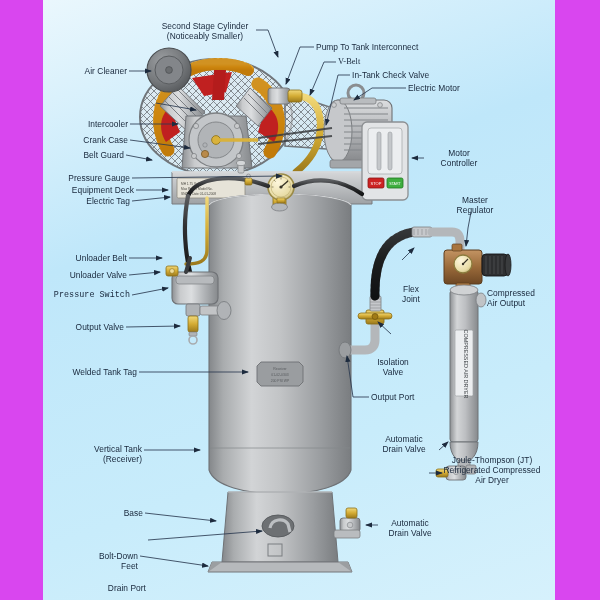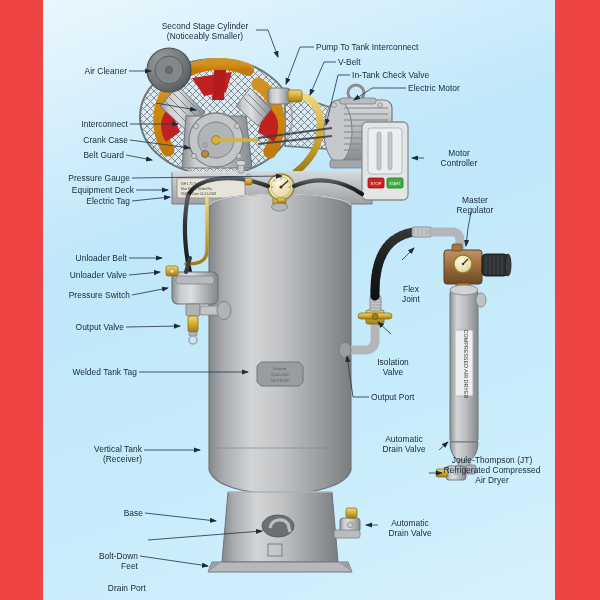--- a/index.html
+++ b/index.html
@@ -1,18 +1,18 @@
 <!DOCTYPE html>
 <html><head>
 <meta charset="utf-8">
 <style>
   html,body{margin:0;padding:0;background:#ffffff;}
   body{width:600px;height:600px;overflow:hidden;
        font-family:"Liberation Sans","DejaVu Sans",sans-serif;}
-  #stage{position:relative;width:600px;height:600px;background:#ef4444;}
+  #stage{position:relative;width:600px;height:600px;background:#d946ef;}
   
   #canvas{position:absolute;left:43px;top:0;width:512px;height:600px;
           background:linear-gradient(160deg,#eaf7fd 0%,#bfe7fa 35%,#c8ecfb 70%,#d6f1fc 100%);
           overflow:hidden;}
   svg{position:absolute;left:0;top:0;width:600px;height:600px;overflow:visible;}
   .lbl{position:absolute;font-size:8.4px;color:#17263a;line-height:10.2px;
        white-space:pre;letter-spacing:.05px;}
   .lbl.r{text-align:right;}
   .lbl.c{text-align:center;}
   .lbl.l{text-align:left;}
@@ -409,66 +409,68 @@
       <path d="M378 525 L366 525" marker-end="url(#arrow)"></path>
     </g>
   </svg>
 
   <div class="lbl c" style="left:151px;top:21px;width:108px;">Second Stage Cylinder
 (Noticeably Smaller)</div>
 
   <div class="lbl r" style="left:29px;top:66px;width:98px;">Air Cleaner</div>
 
 
-  <div class="lbl r" style="left:34px;top:119px;width:94px;">Interconnect</div>
+  <div class="lbl r" style="left:34px;top:119px;width:94px;">Intercooler</div>
 
   <div class="lbl r" style="left:34px;top:135px;width:94px;">Crank Case</div>
 
   <div class="lbl r" style="left:34px;top:150px;width:90px;">Belt Guard</div>
 
   <div class="lbl r" style="left:28px;top:173px;width:102px;">Pressure Gauge</div>
 
   <div class="lbl r" style="left:28px;top:185px;width:106px;">Equipment Deck</div>
 
   <div class="lbl r" style="left:34px;top:196px;width:96px;">Electric Tag</div>
 
   <div class="lbl r" style="left:29px;top:253px;width:98px;">Unloader Belt</div>
 
   <div class="lbl r" style="left:25px;top:270px;width:102px;">Unloader Valve</div>
 
-  <div class="lbl r" style="left:22px;top:290px;width:108px;">Pressure Switch</div>
+  <div class="lbl r" style="left:22px;top:290px;width:108px;font-family:Liberation Mono, monospace;">Pressure Switch</div>
 
   <div class="lbl r" style="left:30px;top:322px;width:94px;">Output Valve</div>
 
   <div class="lbl r" style="left:25px;top:367px;width:112px;">Welded Tank Tag</div>
 
   <div class="lbl r" style="left:42px;top:444px;width:100px;">Vertical Tank
 (Receiver)</div>
 
   <div class="lbl r" style="left:60px;top:508px;width:83px;">Base</div>
 
   <div class="lbl r" style="left:50px;top:535px;width:96px;margin-top:48px;">Drain Port</div>
 
   <div class="lbl r" style="left:46px;top:551px;width:92px;">Bolt-Down
 Feet</div>
 
   <div class="lbl l" style="left:316px;top:42px;width:150px;">Pump To Tank Interconnect</div>
 
-  <div class="lbl l" style="left:338px;top:57px;width:80px;">V-Belt</div>
+  <div class="lbl l" style="left:338px;top:57px;width:80px;font-family:Liberation Serif, serif;">V-Belt</div>
 
   <div class="lbl l" style="left:352px;top:70px;width:130px;">In-Tank Check Valve</div>
 
   <div class="lbl l" style="left:408px;top:83px;width:100px;">Electric Motor</div>
 
   <div class="lbl c" style="left:424px;top:148px;width:70px;">Motor
 Controller</div>
 
   <div class="lbl c" style="left:437px;top:195px;width:76px;">Master
 Regulator</div>
 
+  <div class="lbl l" style="left:487px;top:288px;width:74px;">Compressed
+Air Output</div>
 
   <div class="lbl c" style="left:388px;top:284px;width:46px;">Flex
 Joint</div>
 
   <div class="lbl c" style="left:366px;top:357px;width:54px;">Isolation
 Valve</div>
 
   <div class="lbl l" style="left:371px;top:392px;width:74px;">Output Port</div>
 
   <div class="lbl c" style="left:373px;top:434px;width:62px;">Automatic

